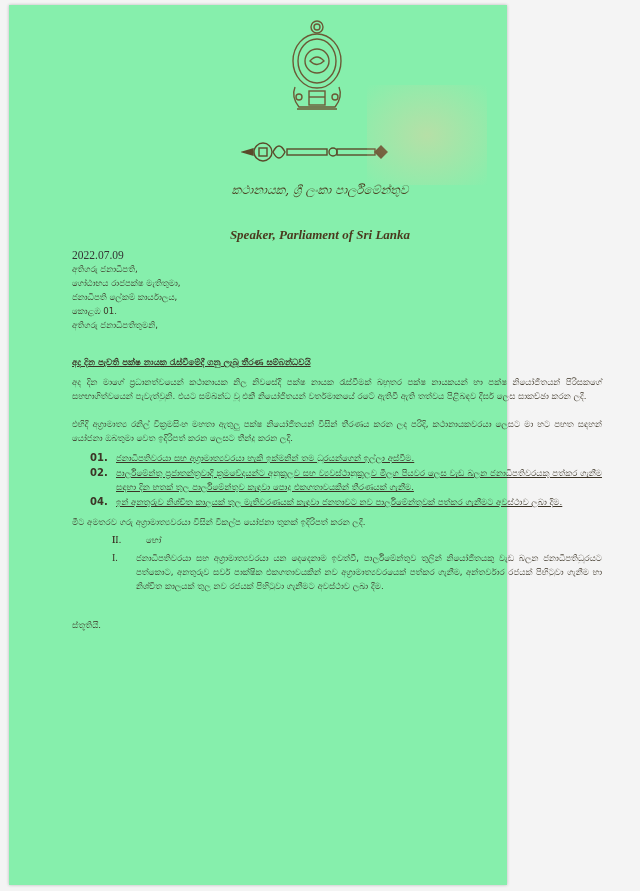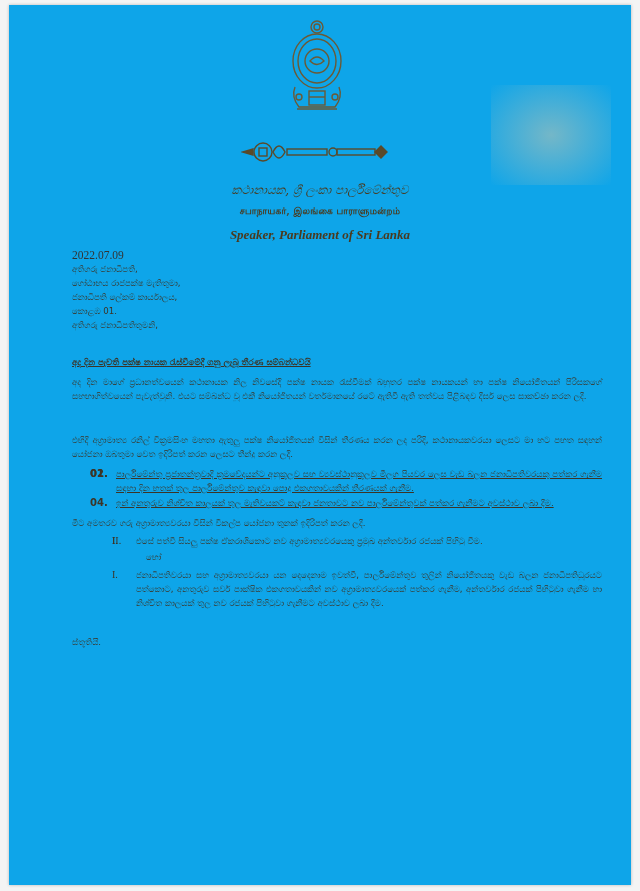--- a/index.html
+++ b/index.html
@@ -7,23 +7,23 @@
     padding: 0;
     width: 640px;
     height: 891px;
     background: #f4f4f4;
     overflow: hidden;
   }
   .page {
     position: absolute;
     left: 9px;
     top: 5px;
-    width: 622px;
+    width: 498px;
     height: 880px;
-    background: #0ea5e9;
+    background: #86efac;
     box-shadow: 0 0 3px rgba(0,0,0,0.25);
     font-family: "DejaVu Sans", sans-serif;
     color: #3c3426;
   }
   .page::after {
     content: "";
     position: absolute;
     right: 20px;
     top: 80px;
     width: 120px;
@@ -75,21 +75,21 @@
   .greeting { }
   .subject {
     margin-top: 23px;
     font-weight: bold;
     text-decoration: underline;
   }
   .para {
     margin-top: 6px;
     text-align: justify;
   }
-  .para2 { margin-top: 30px; }
+  .para2 { margin-top: 14px; }
   ol.numbered {
     list-style: none;
     padding: 0;
     margin: 6px 0 0 0;
     text-decoration: underline;
   }
   ol.numbered li {
     position: relative;
     padding-left: 44px;
     text-align: justify;
@@ -176,21 +176,20 @@
       <rect x="18" y="9" width="8" height="8"></rect>
       <path d="M32 13 q6 -12 12 0 q-6 12 -12 0z"></path>
       <rect x="46" y="10" width="40" height="6"></rect>
       <circle cx="92" cy="13" r="4"></circle>
       <rect x="96" y="10" width="38" height="6"></rect>
       <path d="M134 13 l6 -6 l6 6 l-6 6z" fill="#5a4a2a"></path>
     </g>
   </svg>
 
   <div class="header-text h-si">කථානායක, ශ්‍රී ලංකා පාර්ලිමේන්තුව</div>
-  <div class="header-text h-ta">சபாநாயகர், இலங்கை பாராளுமன்றம்</div>
   <div class="header-text h-en">Speaker, Parliament of Sri Lanka</div>
 
   <div class="body" style="top:243px;">
     <div class="date">2022.07.09</div>
 
     <div>
       <div class="addr-line">අතිගරු ජනාධිපති,</div>
       <div class="addr-line addr-indent">ගෝඨාභය රාජපක්ෂ මැතිතුමා,</div>
       <div class="addr-line addr-indent">ජනාධිපති ලේකම් කාර්යාලය,</div>
       <div class="addr-line addr-indent">කොළඹ 01.</div>
@@ -198,40 +197,40 @@
 
     <div class="greeting">අතිගරු ජනාධිපතිතුමනි,</div>
     <div class="subject">අද දින පැවති පක්ෂ නායක රැස්වීමේදී ගනු ලැබූ තීරණ සම්බන්ධවයි</div>
 
     <div class="para">අද දින මාගේ ප්‍රධානත්වයෙන් කථානායක නිල නිවසේදී පක්ෂ නායක රැස්වීමක් බහුතර පක්ෂ නායකයන් හා පක්ෂ නියෝජිතයන් පිරිසකගේ සහභාගිත්වයෙන් පැවැත්වුනි. එයට සම්බන්ධ වූ එකී නියෝජිතයන් වර්තමානයේ රටේ ඇතිවී ඇති තත්වය පිළිබඳව දීර්ඝ ලෙස සාකච්ඡා කරන ලදී.</div>
     <div class="para para2">එහිදී අග්‍රාමාත්‍ය රනිල් වික්‍රමසිංහ මහතා ඇතුලු පක්ෂ නියෝජිතයන් විසින් තීරණය කරන ලද පරිදි, කථානායකවරයා ලෙසට මා හට පහත සඳහන් යෝජනා ඔබතුමා වෙත ඉදිරිපත් කරන ලෙසට තීන්දු කරන ලදී.</div>
 
     <ol class="numbered">
       <li>
         <span class="num">01.</span>
+        <span>ජනාධිපතිවරයා සහ අග්‍රාමාත්‍යවරයා හැකි ඉක්මනින් තම ධූරයන්ගෙන් ඉල්ලා අස්වීම.</span>
       </li>
       <li>
         <span class="num">02.</span>
         <span>පාර්ලිමේන්තු ප්‍රජාතන්ත්‍රවාදී ක්‍රමවේදයන්ට අනුකූලව සහ ව්‍යවස්ථානුකූලව මීලග පියවර ලෙස වැඩ බලන ජනාධිපතිවරයකු පත්කර ගැනීම සඳහා දින හතක් තුල පාර්ලිමේන්තුව කැඳවා පොදු එකගතාවයකින් තීරණයක් ගැනීම.</span>
       </li>
       <li>
         <span class="num">04.</span>
-        <span>ඉන් අනතුරුව නිශ්චිත කාලයක් තුල මැතිවයකට් කැඳවා ජනතාවට නව පාර්ලිමේන්තුවක් පත්කර ගැනීමට අවස්ථාව ලබා දීම.</span>
+        <span>ඉන් අනතුරුව නිශ්චිත කාලයක් තුල මැතිවරණයක් කැඳවා ජනතාවට නව පාර්ලිමේන්තුවක් පත්කර ගැනීමට අවස්ථාව ලබා දීම.</span>
       </li>
     </ol>
 
     <div class="para">මීට අමතරව ගරු අග්‍රාමාත්‍යවරයා විසින් විකල්ප යෝජනා තුනක් ඉදිරිපත් කරන ලදී.</div>
 
     <ol class="roman">
       <li>
         <span class="num">I.</span>
       </li>
       <li>
         <span class="num">II.</span>
-        <span>එසේ පත්වී සියලු පක්ෂ ඒකරාශීකොට නව අග්‍රාමාත්‍යවරයෙකු ප්‍රමුඛ අන්තර්වාර රජයක් පිහිටු වීම.</span>
       </li>
     </ol>
 
     <div class="or-word">හෝ</div>
 
     <ol class="roman">
       <li>
         <span class="num">I.</span>
         <span>ජනාධිපතිවරයා සහ අග්‍රාමාත්‍යවරයා යන දෙදෙනාම ඉවත්වී, පාර්ලිමේන්තුව තුලින් නියෝජිතයකු වැඩ බලන ජනාධිපතිධූරයට පත්කොට, අනතුරුව සර්ව පාක්ෂික එකගතාවයකින් නව අග්‍රාමාත්‍යවරයෙක් පත්කර ගැනීම, අන්තර්වාර රජයක් පිහිටුවා ගැනීම හා නිශ්චිත කාලයක් තුල නව රජයක් පිහිටුවා ගැනීමට අවස්ථාව ලබා දීම.</span>
       </li>

